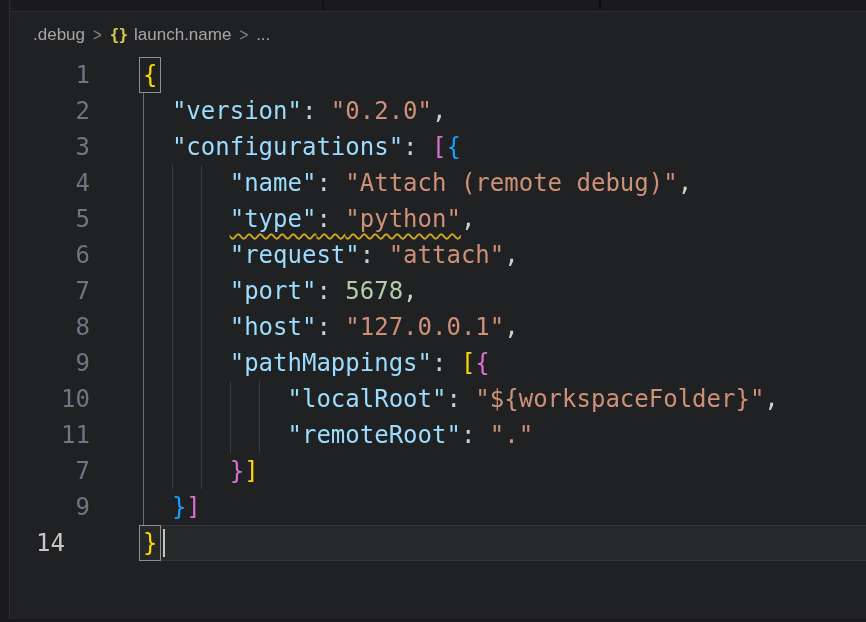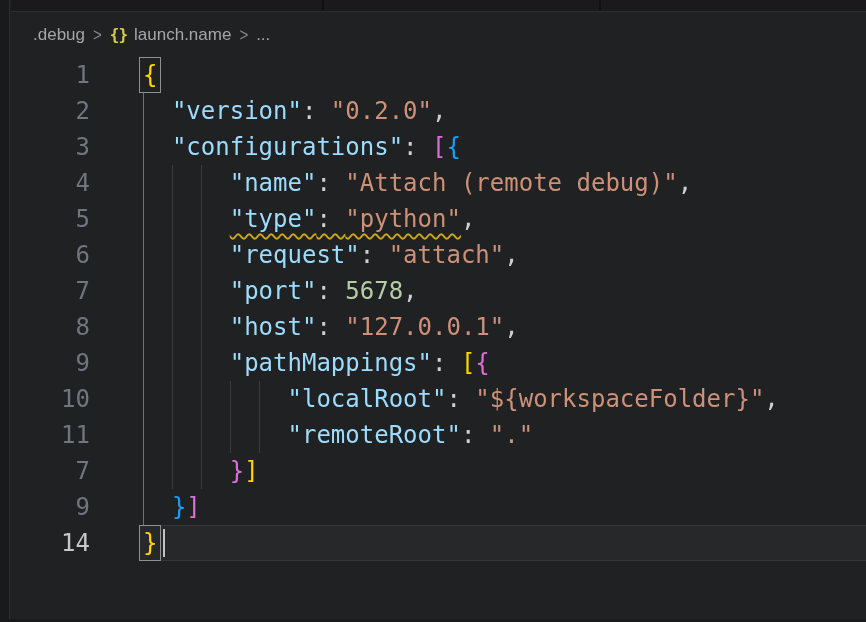--- a/index.html
+++ b/index.html
@@ -24,21 +24,21 @@
   .breadcrumb{height:45px;display:flex;align-items:center;padding-left:22px;
     font-family:"Liberation Sans",sans-serif;font-size:17px;color:var(--breadcrumb);}
   .breadcrumb .crumb{cursor:pointer;}
   .breadcrumb .chev{color:#8a8a8a;font-size:15px;margin:0 8px;transform:scaleY(1.25);display:inline-block;}
   .breadcrumb .json-icon{color:var(--json-icon);font-family:"DejaVu Sans Mono",monospace;
     font-size:16px;font-weight:bold;letter-spacing:-1px;margin-right:7px;}
 
   .code{position:relative;}
   .line{position:relative;height:36px;line-height:36px;font-size:24px;white-space:pre;width:100%;}
   .ln{display:inline-block;width:79px;text-align:right;color:var(--ln);position:relative;z-index:2;}
-  .line.current .ln{color:var(--ln-active);}
+  .line.current .ln{color:var(--ln-active);text-align:center;}
   .lc{margin-left:53px;position:relative;z-index:2;}
   .guide{position:absolute;top:0;bottom:0;width:1px;background:var(--guide);z-index:1;}
   .guide.active{background:var(--guide-active);}
   .linehl{position:absolute;left:128px;right:0;top:0;bottom:0;background:var(--hl-bg);
     border-top:1px solid var(--hl-border);border-bottom:1px solid var(--hl-border);z-index:0;}
   .bracket-box{display:inline-block;height:36px;line-height:34px;vertical-align:top;
     padding:0 3px;margin-left:-4px;border:1px solid var(--match);}
   .cursor{display:inline-block;width:2px;height:28px;background:var(--cursor);
     vertical-align:top;margin-top:4px;margin-left:2px;}
   .sq{text-decoration:underline;text-decoration-style:wavy;text-decoration-color:var(--squiggle);

